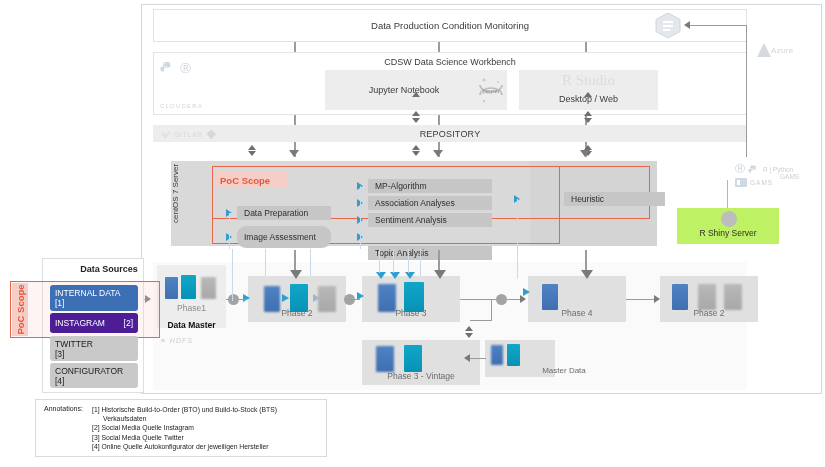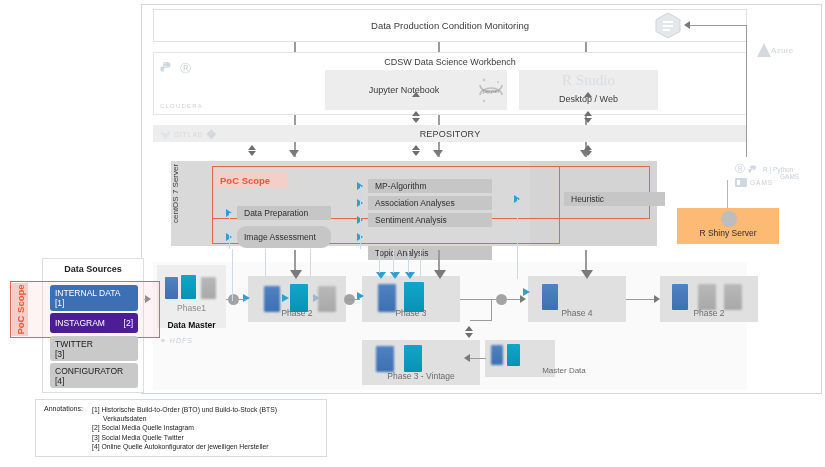--- a/index.html
+++ b/index.html
@@ -54,21 +54,21 @@
   #box-mp-algorithm{left:368px;top:179px;width:124px;height:14px;}
   #box-association{left:368px;top:196px;width:124px;height:14px;}
   #box-sentiment{left:368px;top:213px;width:124px;height:14px;}
   #box-topic{left:368px;top:230px;width:124px;height:14px;margin-top:16px;}
   #box-heuristic{left:525px;top:192px;width:124px;height:14px;margin-left:39px;}
   .btri{position:absolute;width:0;height:0;border-top:4px solid transparent;border-bottom:4px solid transparent;border-left:6px solid #2f9fd0;}
 
   
   #rshiny-panel{left:665px;top:157px;width:147px;height:93px;background:#fff;}
   #rpython-icons{left:735px;top:162px;width:80px;height:22px;}
-  #rshiny-box{left:677px;top:208px;width:102px;height:36px;background:#fdba74;}
+  #rshiny-box{left:677px;top:208px;width:102px;height:36px;background:#bef264;}
   #rshiny-label{position:absolute;left:0;top:20px;width:102px;text-align:center;font-size:8.5px;color:#2e2e2e;}
   #rshiny-icon{position:absolute;left:44px;top:3px;width:16px;height:16px;border-radius:50%;background:#bdbdbd;}
 
   
   #phase-region{left:153px;top:262px;width:594px;height:128px;background:#fafafa;}
   .phase-box{background:#e0e0e0;}
   .phase-lbl{position:absolute;left:0;bottom:4px;width:100%;text-align:center;font-size:8.5px;color:#6b6b6b;}
   #phase1-box{left:157px;top:265px;width:69px;height:63px;background:#ededed;}
   #phase1-lbl{position:absolute;left:0;top:38px;width:100%;text-align:center;font-size:8.5px;color:#8a8a8a;}
   #data-carrier-lbl{left:157px;top:318px;width:69px;height:14px;font-size:8.5px;color:#111;font-weight:bold;}
@@ -96,21 +96,21 @@
   .arw-d{position:absolute;width:0;height:0;border-left:5px solid transparent;border-right:5px solid transparent;border-top:7px solid #7a7a7a;}
   .arw-r{position:absolute;width:0;height:0;border-top:4px solid transparent;border-bottom:4px solid transparent;border-left:6px solid #7a7a7a;}
   .arw-l{position:absolute;width:0;height:0;border-top:4px solid transparent;border-bottom:4px solid transparent;border-right:6px solid #7a7a7a;}
   .arw-u-sm{position:absolute;width:0;height:0;border-left:4px solid transparent;border-right:4px solid transparent;border-bottom:5px solid #6f6f6f;}
   .arw-d-sm{position:absolute;width:0;height:0;border-left:4px solid transparent;border-right:4px solid transparent;border-top:5px solid #6f6f6f;}
   .btri-blue{position:absolute;width:0;height:0;border-top:4px solid transparent;border-bottom:4px solid transparent;border-left:7px solid #2f9fd0;}
   .dtri-blue{position:absolute;width:0;height:0;border-left:5px solid transparent;border-right:5px solid transparent;border-top:7px solid #2f9fd0;}
 
   
   #ds-panel{left:42px;top:258px;width:102px;height:135px;border:1px solid #dcdfe2;background:#fff;}
-  #ds-title{left:42px;top:262px;width:102px;height:14px;font-size:9px;font-weight:bold;color:#222;}
+  #ds-title{left:58px;top:262px;width:102px;height:14px;font-size:9px;font-weight:bold;color:#222;}
   .ds-item{position:absolute;border-radius:3px;font-size:8.5px;padding:3px 5px;box-sizing:border-box;line-height:10px;}
   #ds-internal{left:50px;top:285px;width:88px;height:26px;background:#3d6fb4;color:#fff;}
   #ds-instagram{left:50px;top:313px;width:88px;height:20px;background:#4c1d95;color:#fff;display:flex;justify-content:space-between;align-items:center;}
   #ds-twitter{left:50px;top:336px;width:88px;height:25px;background:#c9c9c9;color:#1a1a1a;}
   #ds-config{left:50px;top:363px;width:88px;height:25px;background:#c9c9c9;color:#1a1a1a;}
   #ds-poc-rect{left:10px;top:281px;width:150px;height:57px;border:1.6px solid #e8654a;background:rgba(244,206,199,.22);}
   #ds-poc-label{left:12px;top:283px;width:16px;height:53px;background:#f4cec7;color:#e8573a;font-size:9.5px;font-weight:bold;
       display:flex;align-items:center;justify-content:center;}
   #ds-poc-label span{transform:rotate(-90deg);white-space:nowrap;}
 

